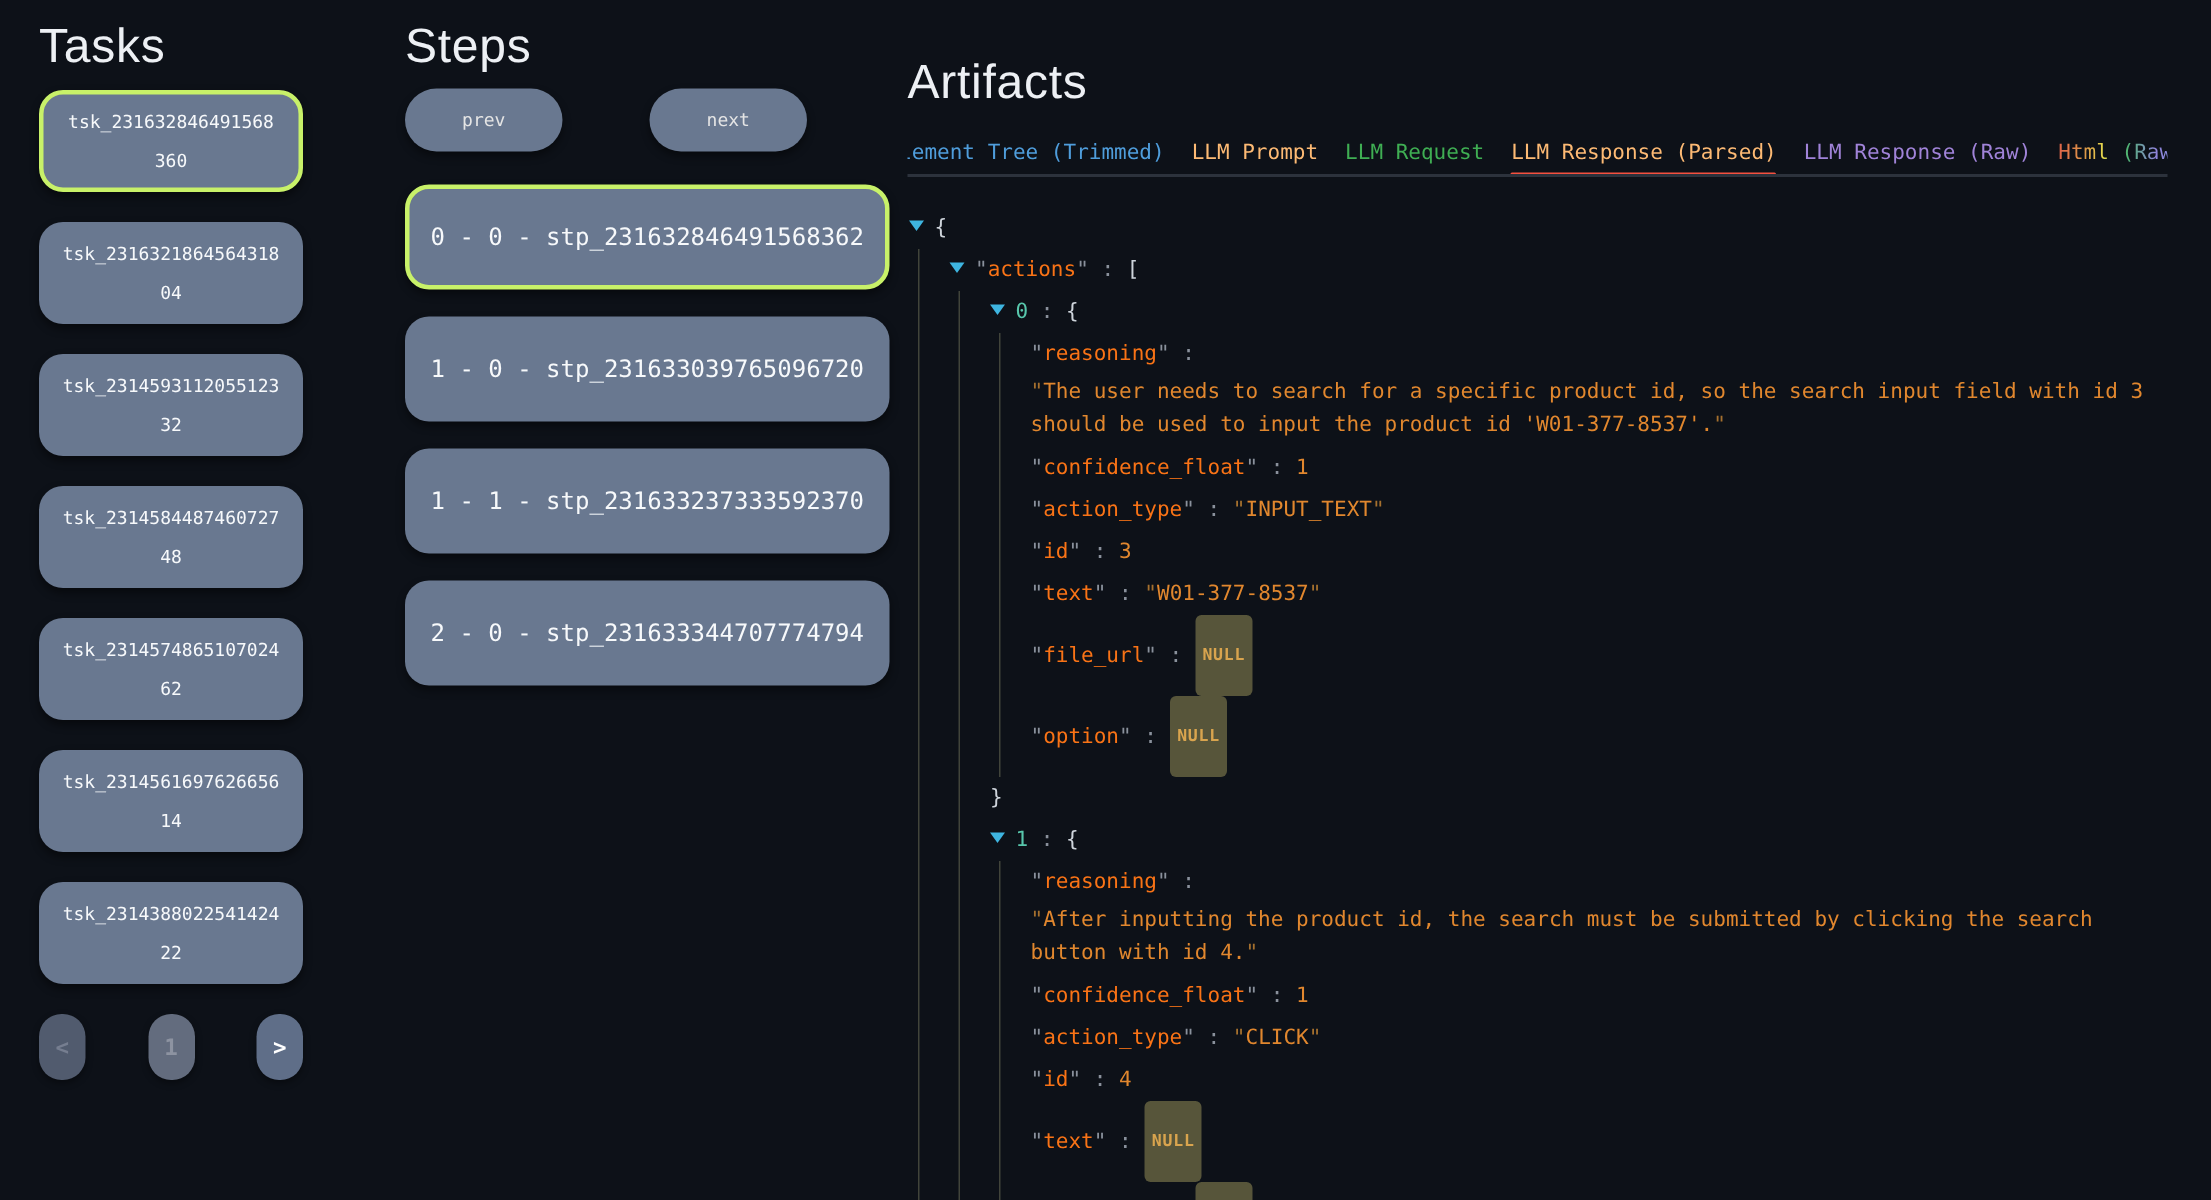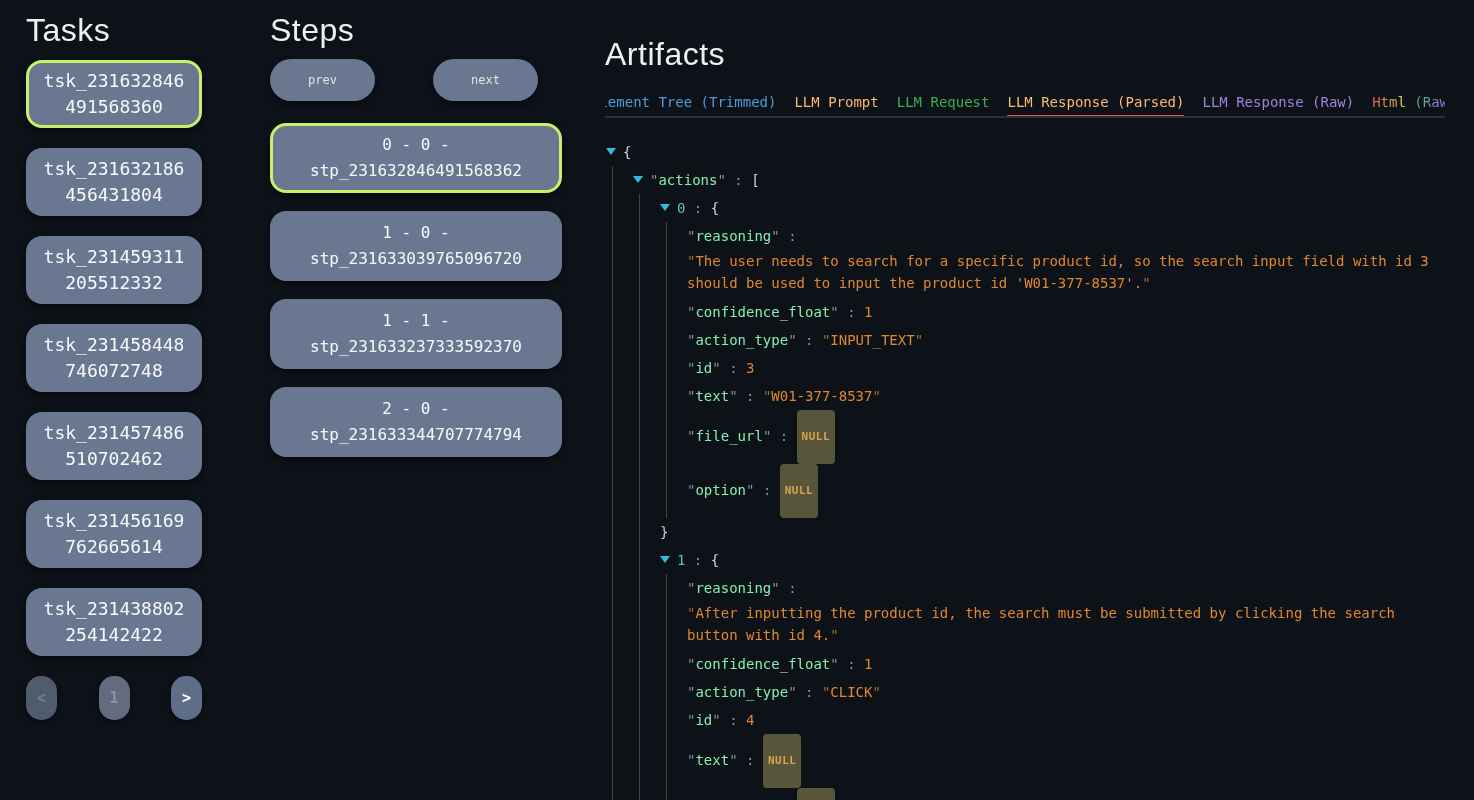--- a/index.html
+++ b/index.html
@@ -24,21 +24,21 @@
   .pill-btn {
     width: 176px; height: 68px; margin-bottom: 20px;
     background: var(--btn, #697890);
     border-radius: 16px;
     border: none;
     display: flex; align-items: center; justify-content: center;
     text-align: center;
     padding: 0 13px;
     color: #f7f9fb;
     font-family: "DejaVu Sans Mono", monospace;
-    font-size: 18px; line-height: 26px;
+    font-size: 12px; line-height: 26px;
     word-break: break-all;
     box-shadow: 0 3px 6px rgba(0,0,0,.45);
     cursor: pointer;
   }
   .pill-btn.selected { border: 3px solid var(--green, #c8f169); }
   .pagination {
     width:176px; display:flex; justify-content:space-between; margin-top: 0px;
   }
   .page-btn {
     width: 31px; height: 44px; border-radius: 15px; border:none;
@@ -55,21 +55,21 @@
   .steps-col .col-title { margin-bottom: 17px; }
   .prevnext { display:flex; justify-content:space-between; margin-bottom: 22px; }
   .nav-btn {
     width:105px; height:42px; border-radius:21px; border:none;
     background: var(--btn, #697890); color:#e5e5e5;
     font-family:"DejaVu Sans Mono", monospace; font-size:12px;
     box-shadow: 0 3px 6px rgba(0,0,0,.45); cursor:pointer;
     display:flex; align-items:center; justify-content:center;
   }
   .step-btn {
-    width:292px; height:70px; margin-bottom:18px;
+    width:323px; height:70px; margin-bottom:18px;
     background: var(--btn, #697890); border:none; border-radius:16px;
     color:#f7f9fb; font-family:"DejaVu Sans Mono", monospace;
     font-size:16px; line-height:26px; text-align:center;
     display:flex; align-items:center; justify-content:center;
     padding: 0 14px; box-shadow: 0 3px 6px rgba(0,0,0,.45); cursor:pointer;
   }
   .step-btn.selected { border:3px solid var(--green, #c8f169); }
 
   
   .artifacts { position:absolute; left:605px; top:12px; width:840px;margin-top:24px; }
@@ -101,21 +101,21 @@
   }
   .jline { line-height:28px; white-space:pre-wrap; }
   .tri {
     display:inline-block; width:0; height:0;
     border-left:5px solid transparent; border-right:5px solid transparent;
     border-top:7px solid var(--tri, #3eb5e0);
     margin-right:7px; vertical-align:2px; cursor:pointer;
   }
   .kids { margin-left:6px; border-left:1px solid #41443a; padding-left:20px; }
   .q  { color:#8a919c; }
-  .k  { color:#86efac; }
+  .k  { color:#f97316; }
   .p  { color:#8a919c; }
   .b  { color:#ced4db; }
   .idx{ color:var(--teal, #58c7ac); }
   .num{ color:var(--orange, #e1872e); }
   .str{ color:var(--orange, #e1872e); }
   .sq { color:#a5702e; }
   .strblock {
     line-height:22px; margin-bottom:4px;
     white-space:normal; overflow-wrap:break-word;
     color:var(--orange, #e1872e);

